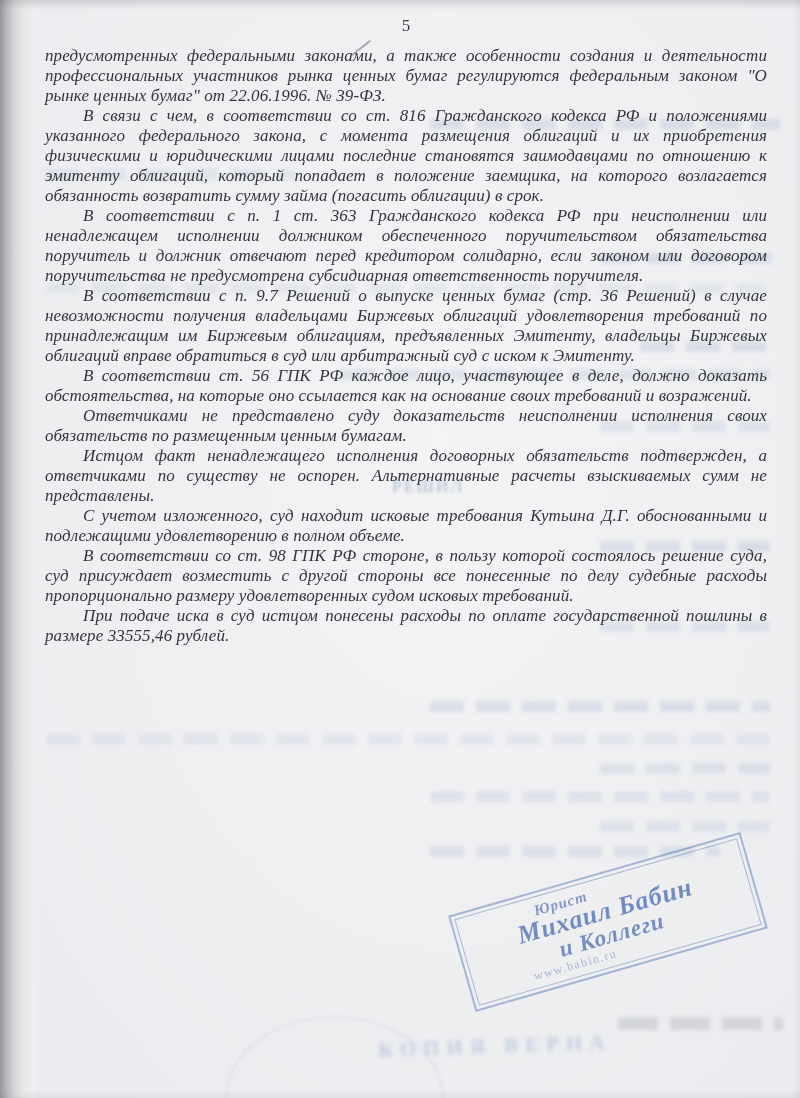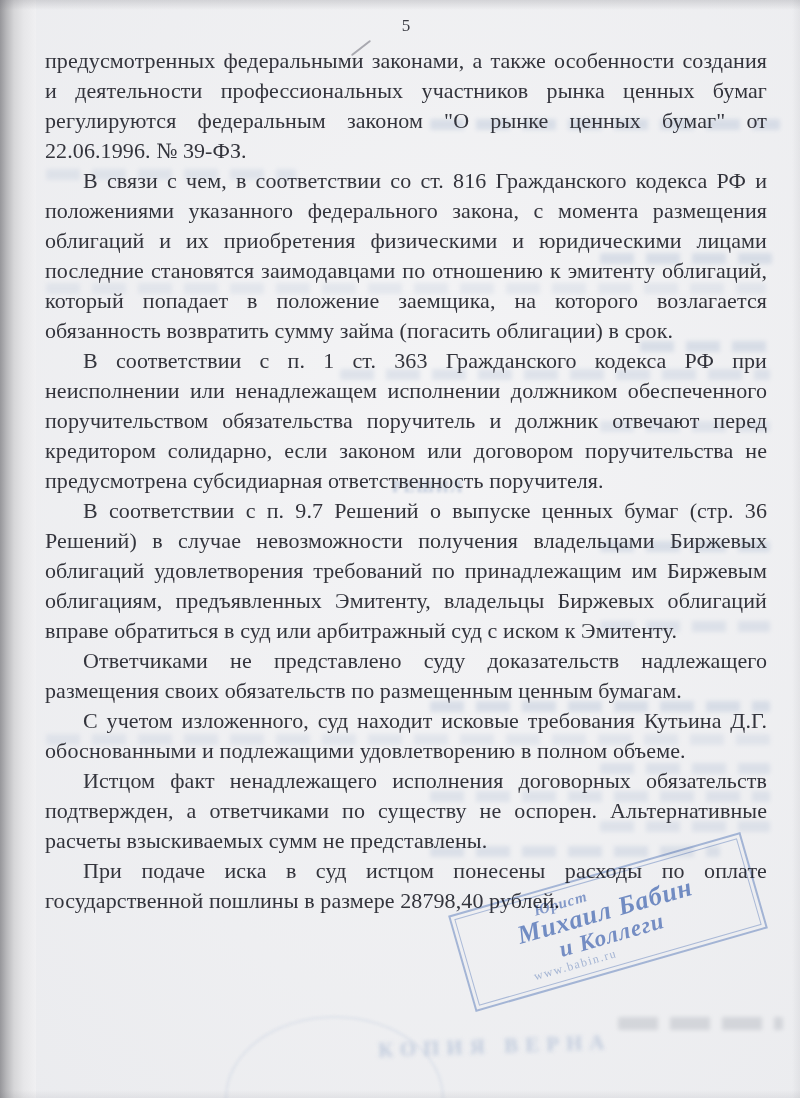--- a/index.html
+++ b/index.html
@@ -38,25 +38,26 @@
   }
 
   .pageno{
     position:absolute;top:16px;left:45px;width:722px;
     text-align:center;
     font-size:17px;color:#3a3b43;
     z-index:5;
   }
   .doc{
     position:absolute;left:45px;top:46px;width:722px;
-    font-size:22px;line-height:30px;
+    font-size:17px;line-height:20px;
     color:#33343c;
     text-align:justify;
     z-index:5;
     letter-spacing:.1px;
+    font-style:italic;
   }
   .doc p{margin:0;text-indent:38px;hyphens:none;}
   .doc p.noindent{text-indent:0;}
 
   
   .pen-mark{
     position:absolute;left:349px;top:47px;width:24px;height:2px;
     background:#6e6e78;opacity:.55;border-radius:2px;
     transform:rotate(-38deg);
     z-index:6;
@@ -147,24 +148,26 @@
 <div class="bleed-ellipse"></div>
 
 <div class="pageno">5</div>
 <div class="pen-mark"></div>
 
 <div class="doc">
   <p class="noindent">предусмотренных федеральными законами, а также особенности создания и деятельности профессиональных участников рынка ценных бумаг регулируются федеральным законом "О рынке ценных бумаг" от 22.06.1996. № 39-ФЗ.</p>
   <p>В связи с чем, в соответствии со ст. 816 Гражданского кодекса РФ и положениями указанного федерального закона, с момента размещения облигаций и их приобретения физическими и юридическими лицами последние становятся заимодавцами по отношению к эмитенту облигаций, который попадает в положение заемщика, на которого возлагается обязанность возвратить сумму займа (погасить облигации) в срок.</p>
   <p>В соответствии с п. 1 ст. 363 Гражданского кодекса РФ при неисполнении или ненадлежащем исполнении должником обеспеченного поручительством обязательства поручитель и должник отвечают перед кредитором солидарно, если законом или договором поручительства не предусмотрена субсидиарная ответственность поручителя.</p>
   <p>В соответствии с п. 9.7 Решений о выпуске ценных бумаг (стр. 36 Решений) в случае невозможности получения владельцами Биржевых облигаций удовлетворения требований по принадлежащим им Биржевым облигациям, предъявленных Эмитенту, владельцы Биржевых облигаций вправе обратиться в суд или арбитражный суд с иском к Эмитенту.</p>
-  <p>Ответчиками не представлено суду доказательств надлежащего размещения своих обязательств по размещенным ценным бумагам.</p>
+  <p>В соответствии ст. 56 ГПК РФ каждое лицо, участвующее в деле, должно доказать обстоятельства, на которые оно ссылается как на основание своих требований и возражений.</p>
+  <p>Ответчиками не представлено суду доказательств неисполнении исполнения своих обязательств по размещенным ценным бумагам.</p>
+  <p>Истцом факт ненадлежащего исполнения договорных обязательств подтвержден, а ответчиками по существу не оспорен. Альтернативные расчеты взыскиваемых сумм не представлены.</p>
   <p>С учетом изложенного, суд находит исковые требования Кутьина Д.Г. обоснованными и подлежащими удовлетворению в полном объеме.</p>
-  <p>Истцом факт ненадлежащего исполнения договорных обязательств подтвержден, а ответчиками по существу не оспорен. Альтернативные расчеты взыскиваемых сумм не представлены.</p>
-  <p>При подаче иска в суд истцом понесены расходы по оплате государственной пошлины в размере 28798,40 рублей.</p>
+  <p>В соответствии со ст. 98 ГПК РФ стороне, в пользу которой состоялось решение суда, суд присуждает возместить с другой стороны все понесенные по делу судебные расходы пропорционально размеру удовлетворенных судом исковых требований.</p>
+  <p>При подаче иска в суд истцом понесены расходы по оплате государственной пошлины в размере 33555,46 рублей.</p>
 </div>
 
 <div class="stamp">
   <div class="inner">
     <div class="s-title">Юрист</div>
     <div class="s-name">Михаил Бабин</div>
     <div class="s-name2">и Коллеги</div>
     <div class="s-url">www.babin.ru</div>
   </div>
 </div>

